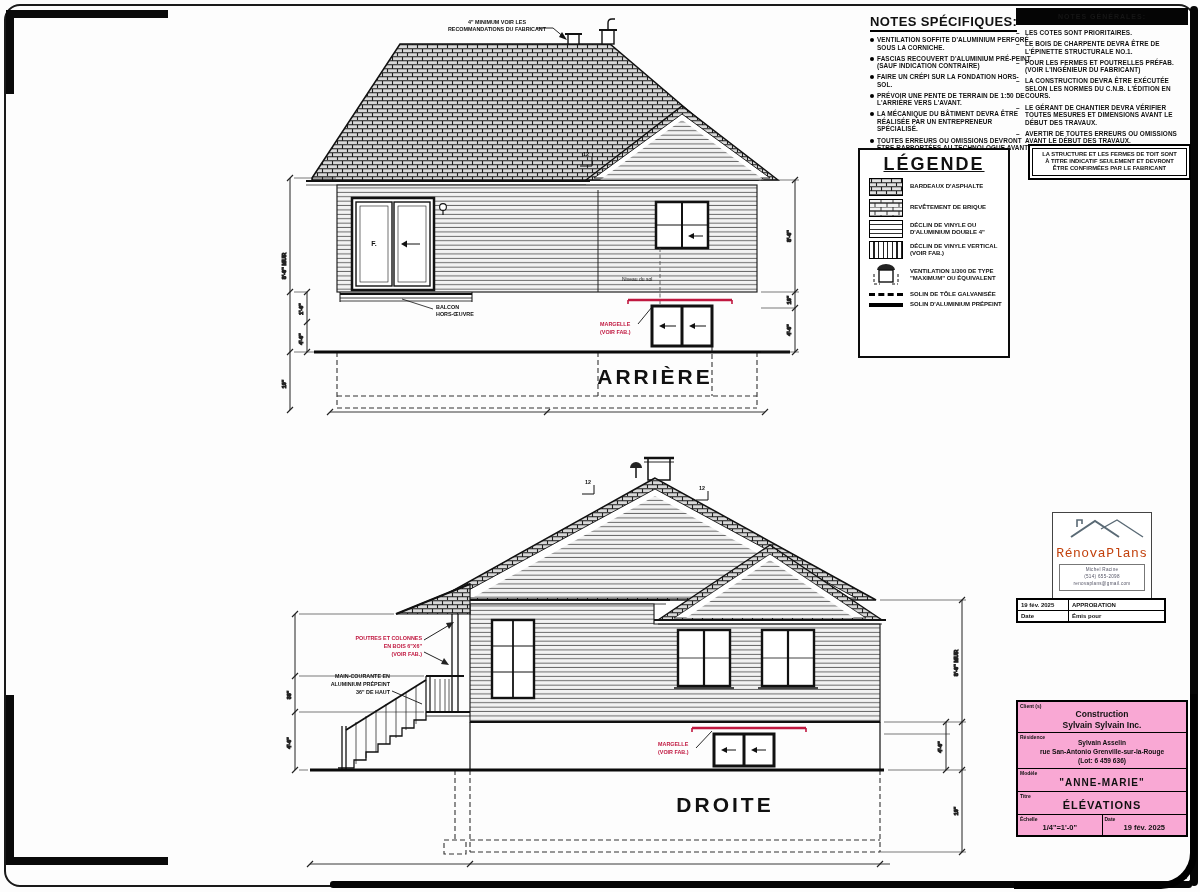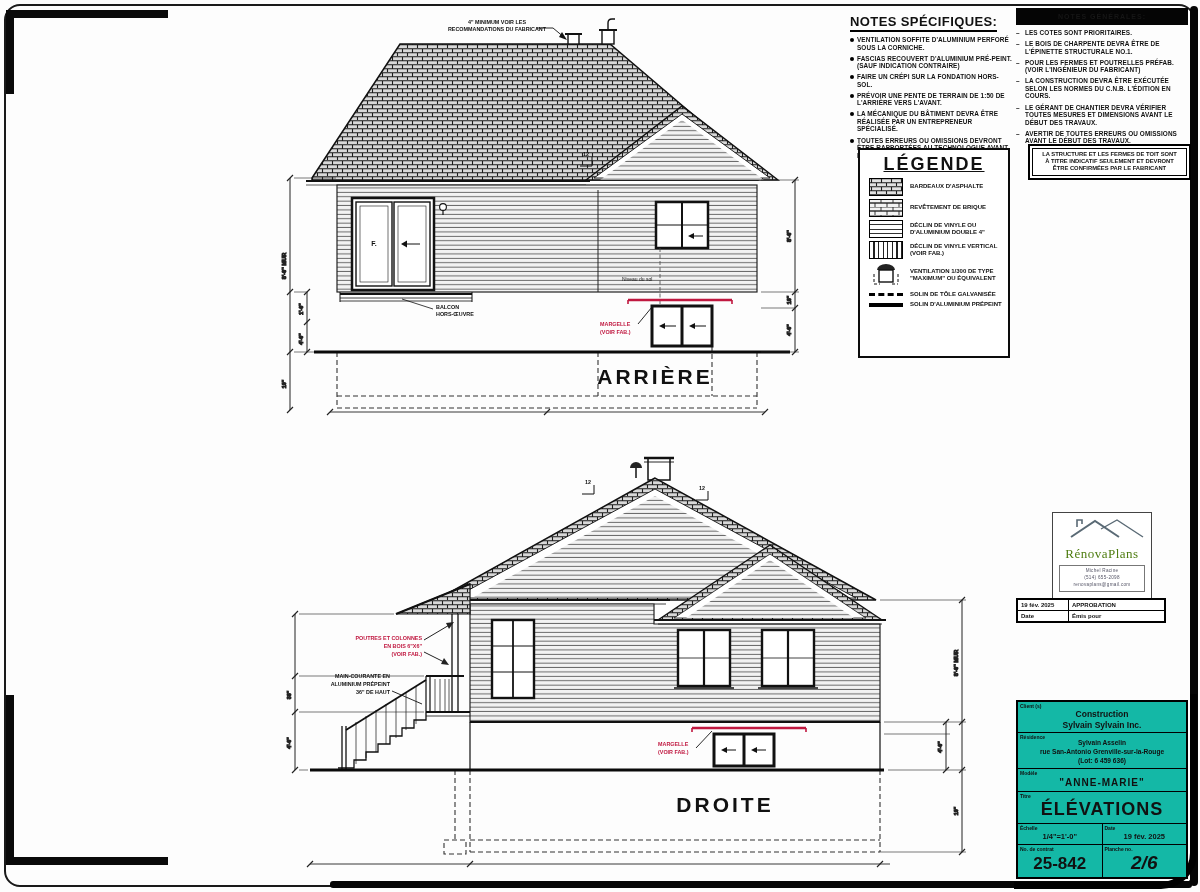--- a/index.html
+++ b/index.html
@@ -5,21 +5,21 @@
   html,body{margin:0;padding:0;background:#fff;}
   #page{position:relative;width:1200px;height:892px;background:#fdfdfd;overflow:hidden;
         font-family:"Liberation Sans",sans-serif;color:#111;}
   .abs{position:absolute;}
   
   #sheet-border{position:absolute;left:4px;top:4px;right:5px;bottom:5px;border:2px solid #1a1a1a;border-radius:16px;}
   #right-band{position:absolute;right:2px;top:6px;bottom:6px;width:8px;background:#050505;border-radius:4px;}
   #bottom-band{position:absolute;left:330px;right:8px;bottom:4px;height:7px;background:#050505;border-radius:3px;}
   .corner-bar{position:absolute;background:#0a0a0a;}
   
-  #notes-spec{position:absolute;left:850px;top:12px;width:162px;}
+  #notes-spec{position:absolute;left:870px;top:12px;width:162px;}
   #notes-spec h2{margin:0 0 4px 0;font-size:13px;letter-spacing:.4px;display:inline-block;
                  border-bottom:2px solid #000;padding-bottom:1px;font-weight:700;}
   .note-item{display:flex;gap:3px;margin-bottom:3.5px;}
   .bullet{width:4px;height:4px;border-radius:50%;background:#000;margin-top:2px;flex:0 0 4px;}
   .dash{flex:0 0 6px;font-weight:700;font-size:6.4px;line-height:1.2;}
   .tiny{font-size:6.4px;line-height:1.18;font-weight:700;letter-spacing:.1px;}
   #notes-gen{position:absolute;left:1016px;top:8px;width:172px;}
   .ng-header{height:17px;background:#050505;margin-bottom:4px;display:flex;align-items:center;justify-content:center;}
   .ng-header span{color:#161616;font-size:7px;font-weight:700;letter-spacing:1px;}
   #boxed-note{position:absolute;left:1028px;top:144px;width:155px;border:2px solid #000;padding:2px;background:#fff;}
@@ -30,39 +30,39 @@
   .leg-row{display:flex;align-items:center;gap:6px;margin:3px 6px 3px 8px;}
   .leg-swatch{flex:0 0 36px;display:flex;justify-content:center;align-items:center;}
   .leg-label{flex:1;font-size:6px;font-weight:700;line-height:1.2;}
   .sw-box{width:34px;height:18px;border:1px solid #000;box-sizing:border-box;}
   .sw-hsiding{background:repeating-linear-gradient(180deg,#fff 0 3.4px,#333 3.4px 4.3px);}
   .sw-vsiding{background:repeating-linear-gradient(90deg,#fff 0 3.4px,#222 3.4px 4.6px);}
   .sw-dash{width:34px;border-top:3px dashed #000;}
   .sw-solid{width:34px;height:4px;background:#000;}
   
   #logo-box{position:absolute;left:1052px;top:512px;width:98px;height:88px;border:1.5px solid #444;background:#fff;text-align:center;}
-  .brand{font-family:Liberation Serif, serif;font-size:13px;color:#4d7c0f;letter-spacing:.5px;margin-top:1px;}
+  .brand{font-family:Liberation Mono, monospace;font-size:13px;color:#c2410c;letter-spacing:.5px;margin-top:1px;}
   .contact{border:1px solid #777;margin:3px 6px 0 6px;padding:2px 0;}
   .contact div{font-size:4.6px;color:#556;line-height:1.5;letter-spacing:.3px;}
   #revisions{position:absolute;left:1016px;top:598px;width:146px;border:2px solid #000;background:#fff;}
   .rev-row{display:flex;border-bottom:1.5px solid #000;}
   .rev-row:last-child{border-bottom:none;}
   .rev-cell{font-size:6px;font-weight:700;padding:2px 3px;}
   .rev-c1{flex:0 0 44px;border-right:1.5px solid #000;}
-  #title-block{position:absolute;left:1016px;top:700px;width:168px;background:#14b8a6;border:2px solid #000;}
+  #title-block{position:absolute;left:1016px;top:700px;width:168px;background:#f9a8d4;border:2px solid #000;}
   .tb-row{position:relative;border-bottom:1.5px solid #000;text-align:center;}
   .tb-row:last-child{border-bottom:none;}
   .tb-label{position:absolute;left:2px;top:1px;font-size:5px;font-weight:700;text-align:left;}
   .tb-split{display:flex;}
   .tb-split>div{position:relative;flex:1;}
   .tb-split>div:first-child{border-right:1.5px solid #000;}
   .v-client{font-size:8.5px;font-weight:700;line-height:1.25;padding:7px 2px 2px 2px;}
   .v-res{font-size:6.6px;font-weight:700;line-height:1.35;padding:6px 1px 2px 1px;}
   .v-mod{font-size:10px;font-weight:700;padding:8px 2px 3px 2px;letter-spacing:1px;}
-  .v-titre{font-size:18px;font-weight:700;padding:7px 2px 3px 2px;letter-spacing:1px;}
+  .v-titre{font-size:11px;font-weight:700;padding:7px 2px 3px 2px;letter-spacing:1px;}
   .v-small{font-size:7.5px;font-weight:700;padding:8px 2px 3px 2px;}
   .v-big{font-size:17px;font-weight:700;padding:9px 2px 3px 2px;}
   .v-frac{font-size:19px;font-weight:700;padding:7px 2px 2px 2px;font-style:italic;}
   #sheet-corner{position:absolute;left:1014px;top:694px;width:176px;height:188px;
     border-right:7px solid #000;border-bottom:7px solid #000;border-radius:0 0 36px 0;}
   
   svg text{font-family:"Liberation Sans",sans-serif;fill:#111;font-weight:700;}
   .t5{font-size:5.4px;}
   .t55{font-size:5.6px;}
   .big-label{font-size:21px;letter-spacing:3px;font-weight:600;}
@@ -554,25 +554,15 @@
     <div class="tb-row tb-split">
       <div>
         <span class="tb-label">Échelle</span>
         <div class="v-small">1/4"=1'-0"</div>
       </div>
       <div>
         <span class="tb-label">Date</span>
         <div class="v-small">19 fév. 2025</div>
       </div>
     </div>
-    <div class="tb-row tb-split">
-      <div>
-        <span class="tb-label">No. de contrat</span>
-        <div class="v-big">25-842</div>
-      </div>
-      <div>
-        <span class="tb-label">Planche no.</span>
-        <div class="v-frac">2/6</div>
-      </div>
-    </div>
   </div>
 
 </div>
 
 </body></html>

